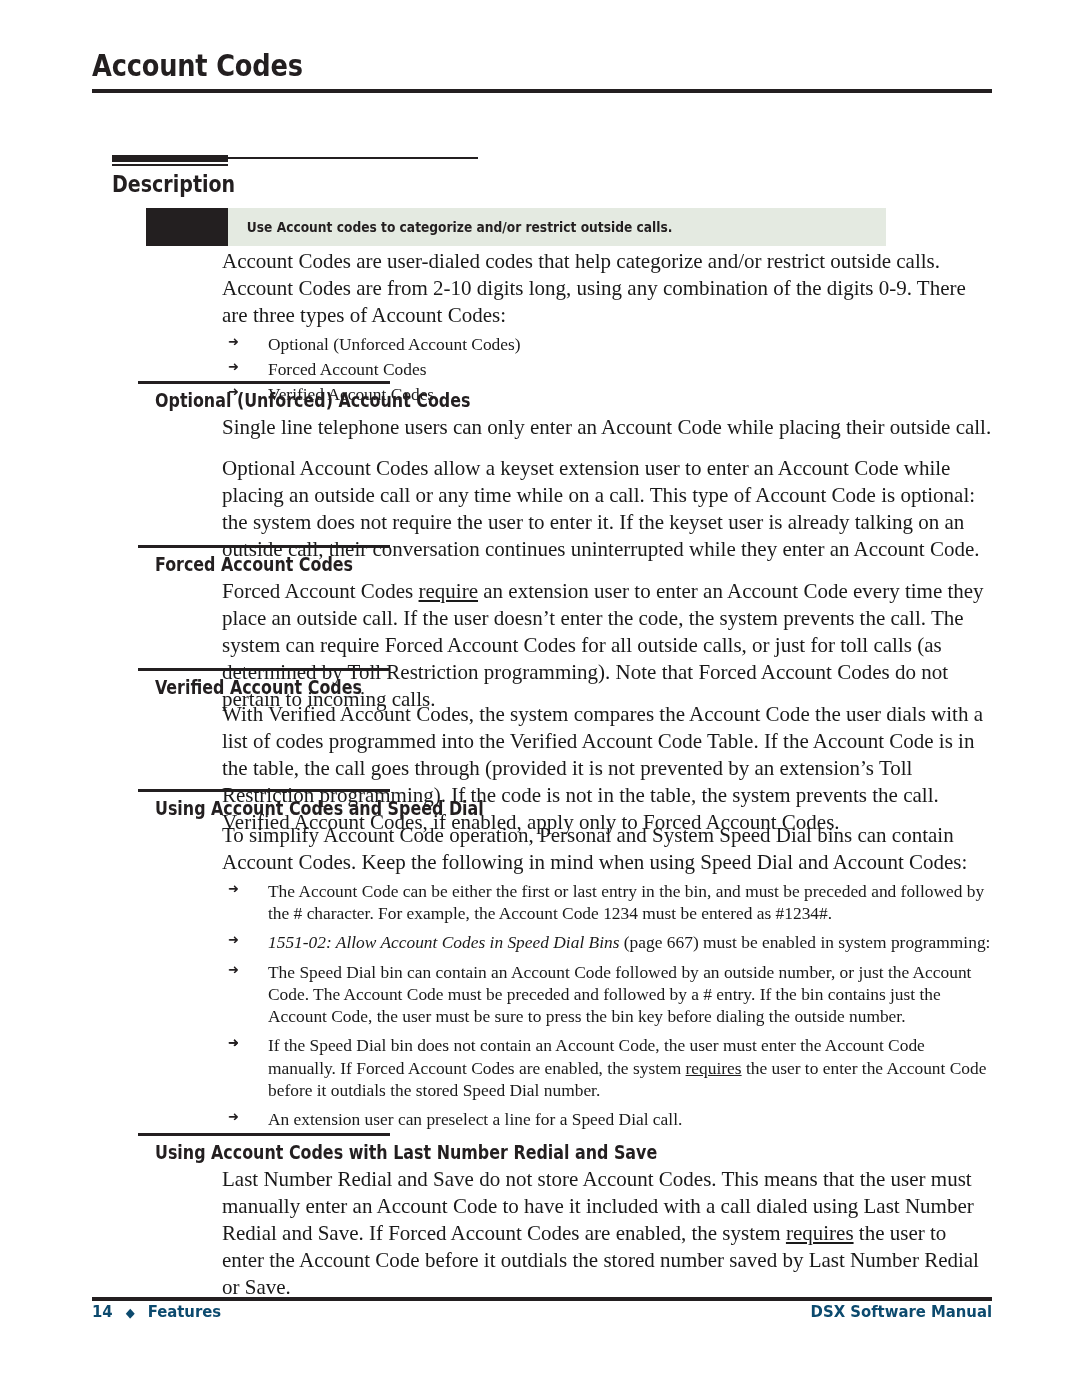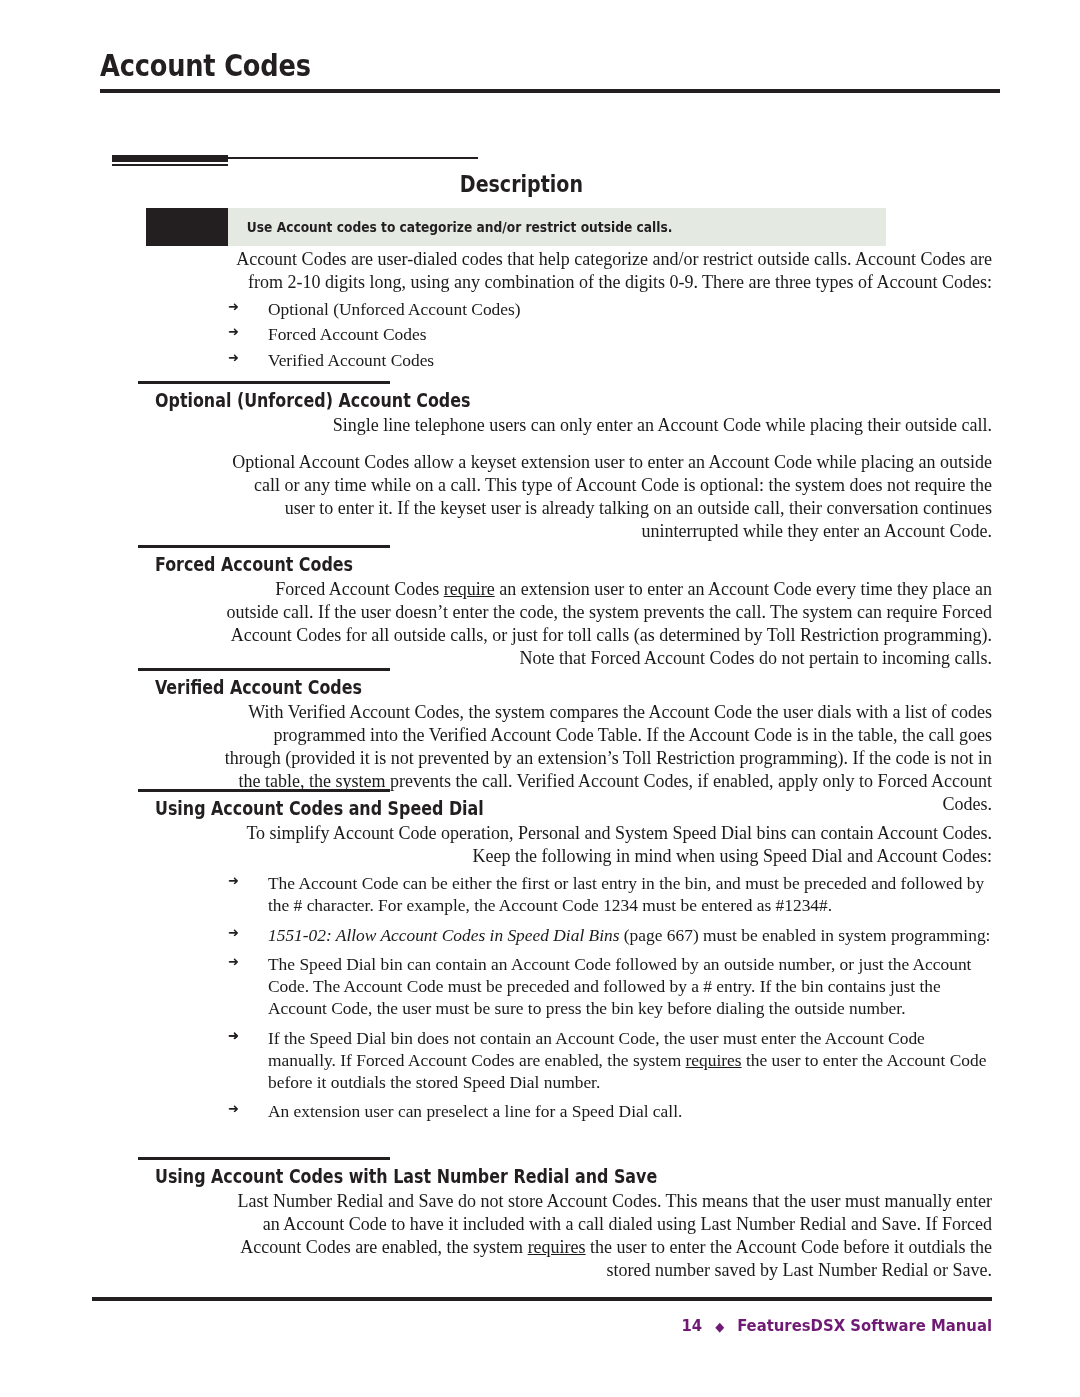--- a/index.html
+++ b/index.html
@@ -16,21 +16,21 @@
     overflow: hidden;
   }
   .page {
     position: absolute;
     inset: 0;
   }
 
   
   .page-header {
     position: absolute;
-    left: 100px;
+    left: 92px;
     top: 48px;
     width: 900px;
   }
   .page-title {
     font-family: "DejaVu Sans Condensed", "Liberation Sans Narrow", "Liberation Sans", sans-serif;
     font-weight: bold;
     font-size: 31px;
     letter-spacing: -0.2px;
     color: #231f20;
     line-height: 1.12;
@@ -42,21 +42,20 @@
     height: 4px;
     background: #231f20;
   }
 
   
   .section-block {
     position: absolute;
     left: 112px;
     top: 155px;
     width: 890px;
-    text-align: center;
   }
   .section-rule {
     position: relative;
     height: 14px;
   }
   .section-rule .thick {
     position: absolute;
     left: 0;
     top: 0;
     width: 116px;
@@ -122,23 +121,23 @@
   }
 
   
   .body-col {
     position: absolute;
     left: 222px;
     width: 770px;
   }
   p.para {
     margin: 0;
-    font-size: 18px;
+    font-size: 21px;
     line-height: 1.28;
-    text-align: right;
+    text-align: left;
   }
   p.para + p.para {
     margin-top: 14px;
   }
 
   ul.bullets {
     margin: 4px 0 0 0;
     padding: 0;
     list-style: none;
   }
@@ -197,28 +196,28 @@
     position: absolute;
     left: 92px;
     top: 1297px;
     width: 900px;
   }
   .footer-rule {
     height: 4px;
     background: #231f20;
   }
   .footer-row {
-    margin-top: 15px;
+    margin-top: 1px;
     display: flex;
     align-items: baseline;
-    justify-content: flex-end;
+    justify-content: space-between;
     font-family: "DejaVu Sans Condensed", "Liberation Sans Narrow", "Liberation Sans", sans-serif;
     font-weight: bold;
     font-size: 16.5px;
-    color: #701a75;
+    color: #0c4a6e;
   }
   .footer-left {
     display: flex;
     align-items: baseline;
     gap: 13px;
   }
   .footer-diamond {
     font-size: 13px;
     line-height: 1;
   }
@@ -320,21 +319,21 @@
           <span>If the Speed Dial bin does not contain an Account Code, the user must enter the Account Code manually. If Forced Account Codes are enabled, the system </span><u class="ul">requires</u><span> the user to enter the Account Code before it outdials the stored Speed Dial number.</span>
         </li>
         <li>
           <span class="dingbat">➜</span>
           <span>An extension user can preselect a line for a Speed Dial call.</span>
         </li>
       </ul>
     </div>
   </div>
 
-  <div class="subsection" style="top:1133px;margin-top:24px;">
+  <div class="subsection" style="top:1133px;">
     <div class="sub-rule"></div>
     <div class="sub-title">Using Account Codes with Last Number Redial and Save</div>
     <div class="sub-body">
       <p class="para"><span>Last Number Redial and Save do not store Account Codes. This means that the user must manually enter an Account Code to have it included with a call dialed using Last Number Redial and Save. If Forced Account Codes are enabled, the system </span><u class="ul">requires</u><span> the user to enter the Account Code before it outdials the stored number saved by Last Number Redial or Save.</span></p>
     </div>
   </div>
 
   <div class="footer">
     <div class="footer-rule"></div>
     <div class="footer-row">

